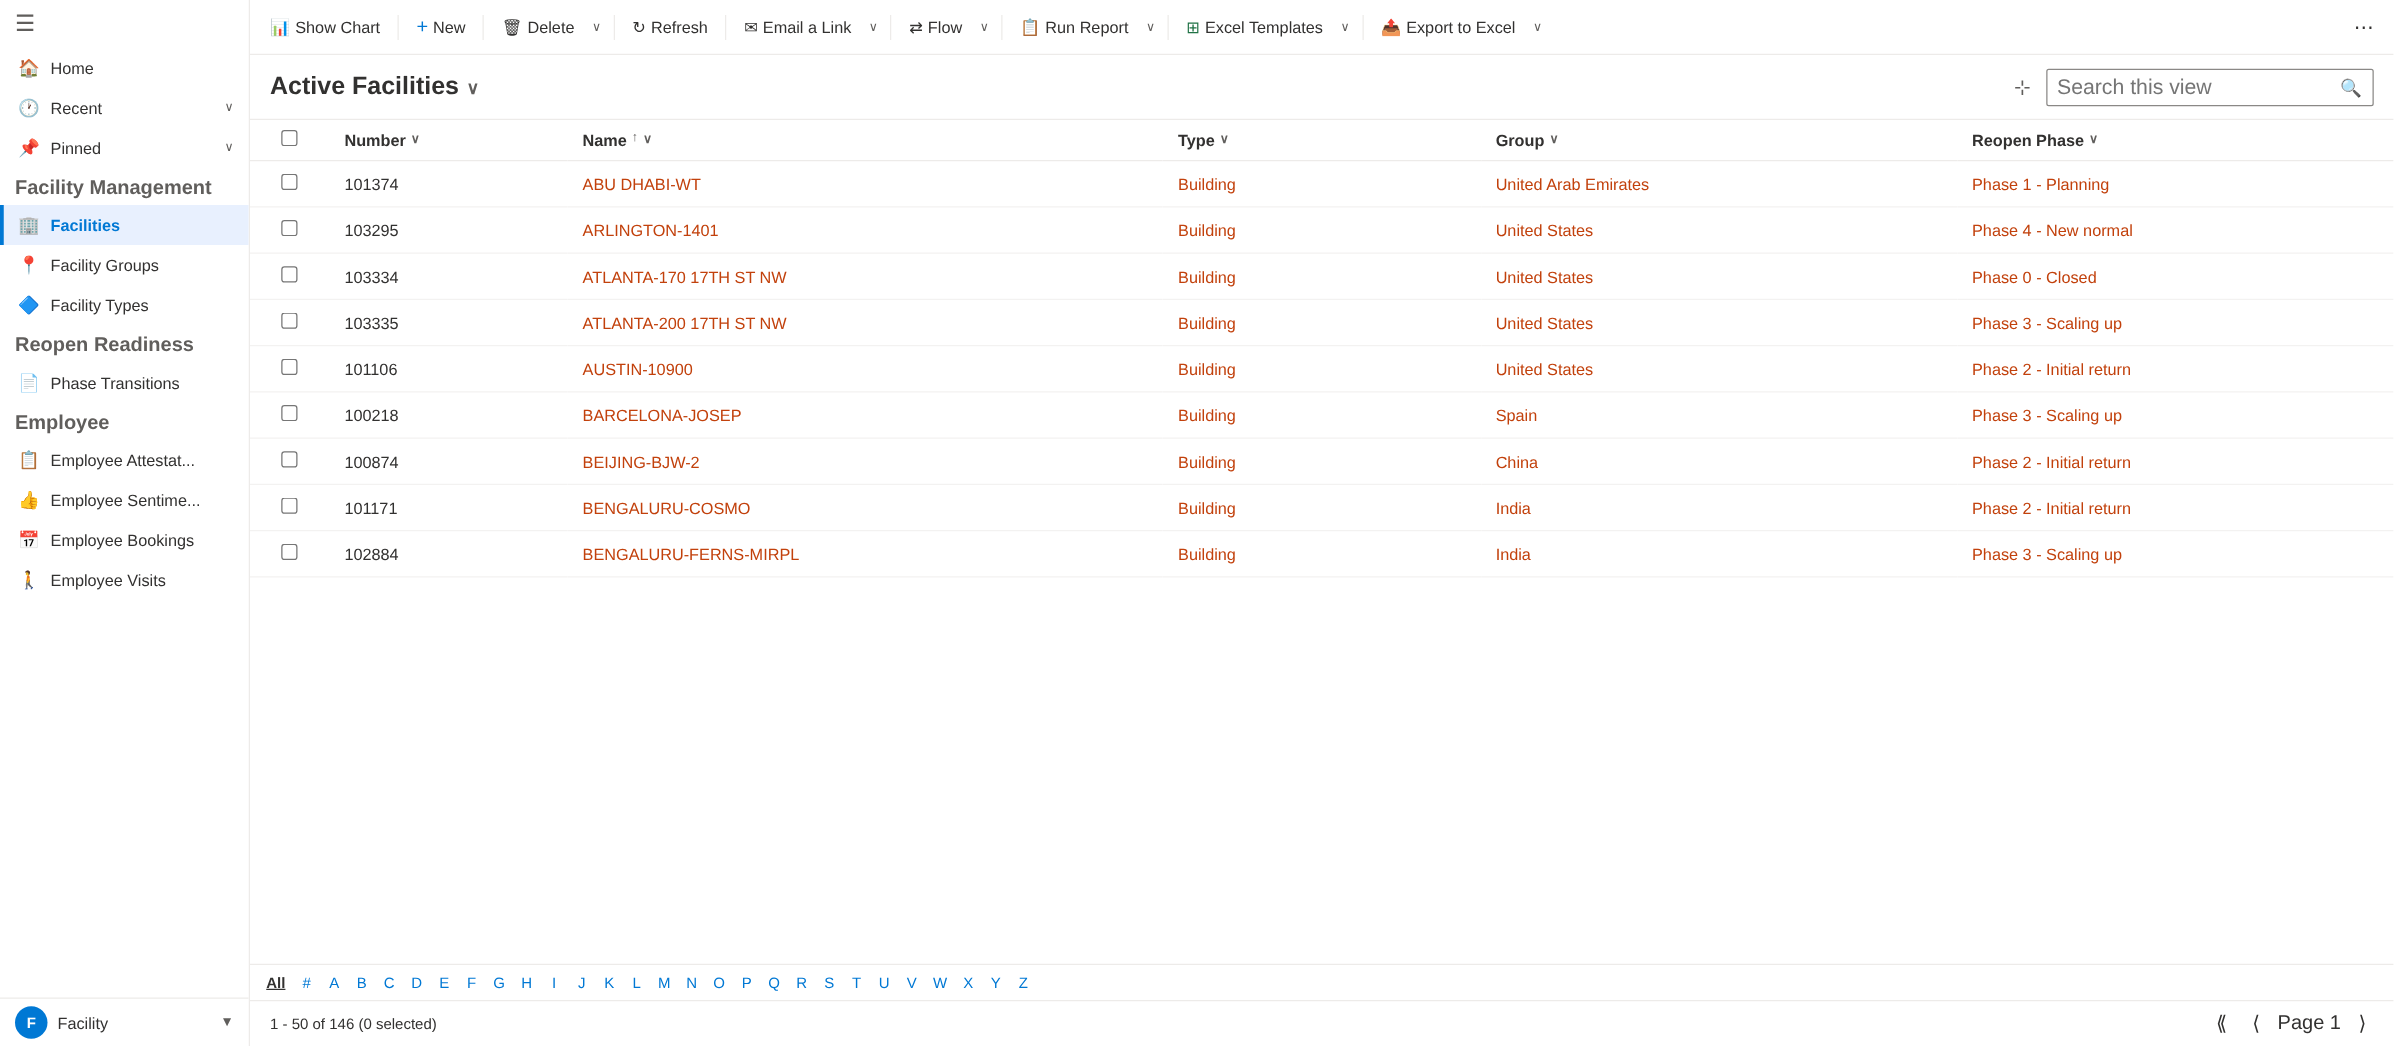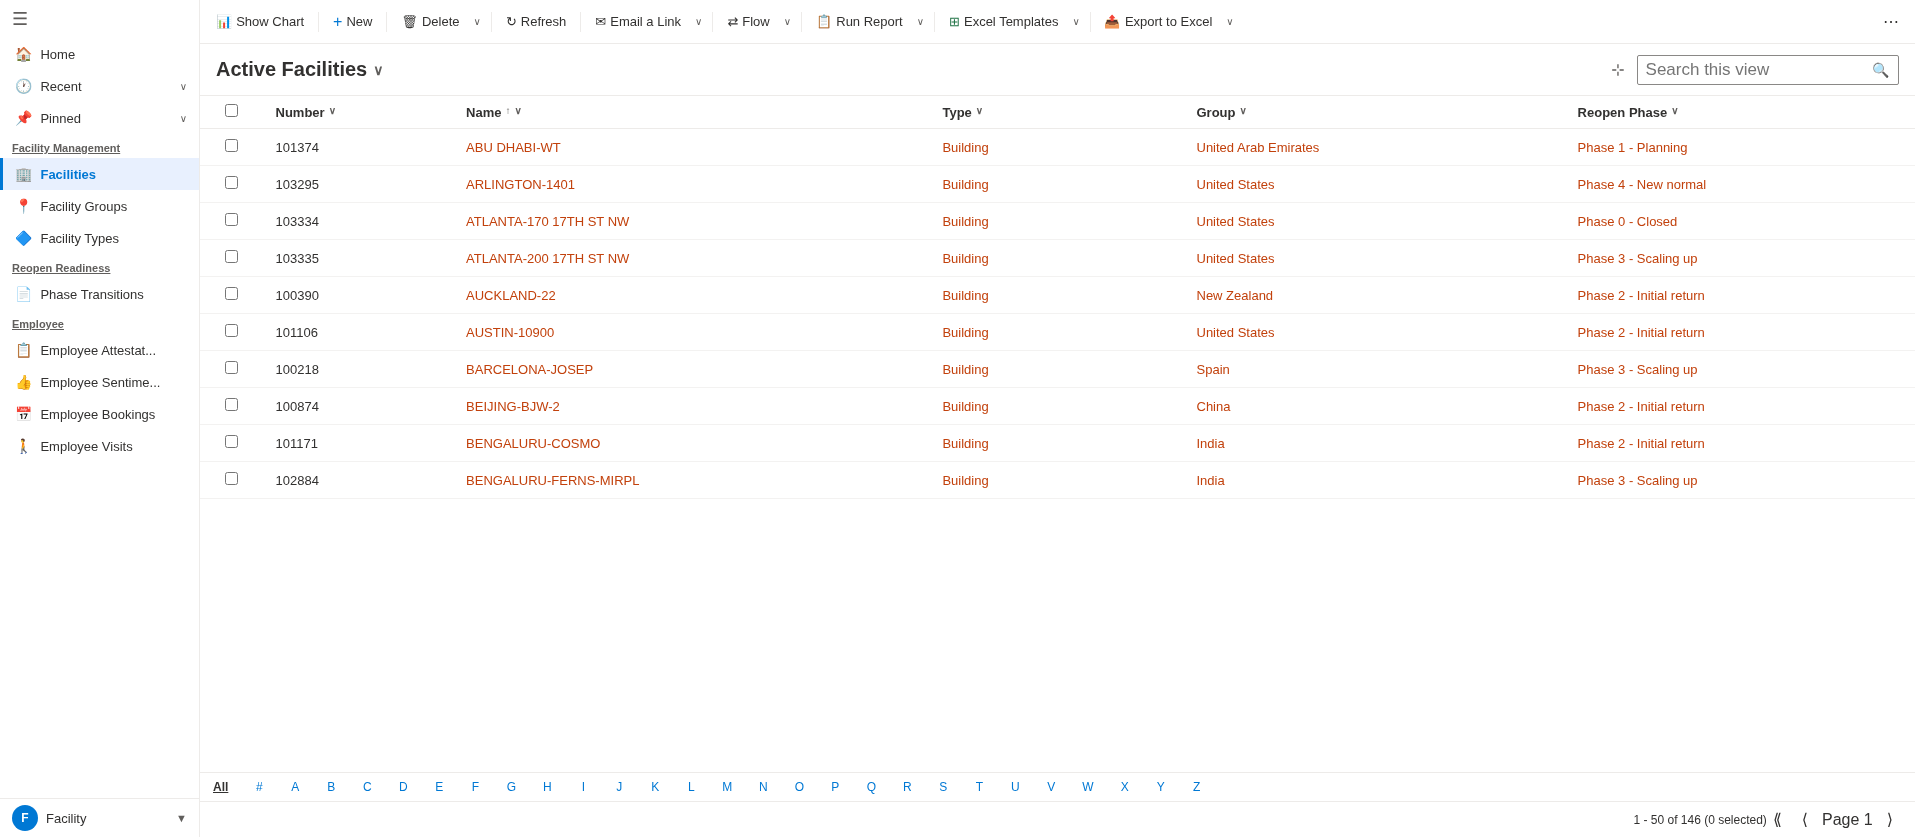--- a/index.html
+++ b/index.html
@@ -36,25 +36,24 @@
       background: #e8f0fe;
       border-left: 3px solid #0078d4;
       color: #0078d4;
       font-weight: 600;
     }
     .sidebar-item .icon { font-size: 14px; color: #605e5c; }
     .sidebar-item.active .icon { color: #0078d4; }
     .sidebar-item .chevron { margin-left: auto; font-size: 10px; color: #605e5c; }
     .sidebar-section {
       padding: 8px 12px 4px 12px;
-      font-size: 11px;
+      font-size: 16px;
       font-weight: 600;
       color: #605e5c;
       text-transform: none;
-      text-decoration: underline;
     }
     .sidebar-bottom {
       margin-top: auto;
       border-top: 1px solid #edebe9;
       padding: 6px 12px;
       display: flex;
       align-items: center;
       gap: 8px;
       cursor: pointer;
     }
@@ -230,21 +229,21 @@
       cursor: pointer;
       text-decoration: none;
     }
 
     
     .alpha-bar {
       display: flex;
       align-items: center;
       padding: 4px 8px;
       border-top: 1px solid #edebe9;
-      gap: 16px;
+      gap: 2px;
       flex-shrink: 0;
       background: #fff;
       flex-wrap: nowrap;
     }
     .alpha-btn {
       padding: 3px 5px;
       border: none;
       background: transparent;
       cursor: pointer;
       color: #0078d4;
@@ -256,21 +255,21 @@
     .alpha-btn.active {
       font-weight: 700;
       color: #323130;
       text-decoration: underline;
     }
 
     
     .grid-footer {
       display: flex;
       align-items: center;
-      justify-content: flex-end;
+      justify-content: space-between;
       padding: 6px 16px;
       border-top: 1px solid #edebe9;
       background: #fff;
       flex-shrink: 0;
       font-size: 12px;
       color: #323130;
     }
     .pagination {
       display: flex;
       align-items: center;
@@ -502,30 +501,20 @@
       <td>103335</td>
       <td><a class="link-cell">ATLANTA-200 17TH ST NW</a></td>
       <td><span class="link-cell">Building</span></td>
       <td><span class="link-cell">United States</span></td>
       <td><span class="link-cell">Phase 3 - Scaling up</span></td>
     </tr>
           <tr>
       <td class="check-col">
         <input type="checkbox" style="">
       </td>
-      <td>100390</td>
-      <td><a class="link-cell">AUCKLAND-22</a></td>
-      <td><span class="link-cell">Building</span></td>
-      <td><span class="link-cell">New Zealand</span></td>
-      <td><span class="link-cell">Phase 2 - Initial return</span></td>
-    </tr>
-          <tr>
-      <td class="check-col">
-        <input type="checkbox" style="">
-      </td>
       <td>101106</td>
       <td><a class="link-cell">AUSTIN-10900</a></td>
       <td><span class="link-cell">Building</span></td>
       <td><span class="link-cell">United States</span></td>
       <td><span class="link-cell">Phase 2 - Initial return</span></td>
     </tr>
           <tr>
       <td class="check-col">
         <input type="checkbox" style="">
       </td>

